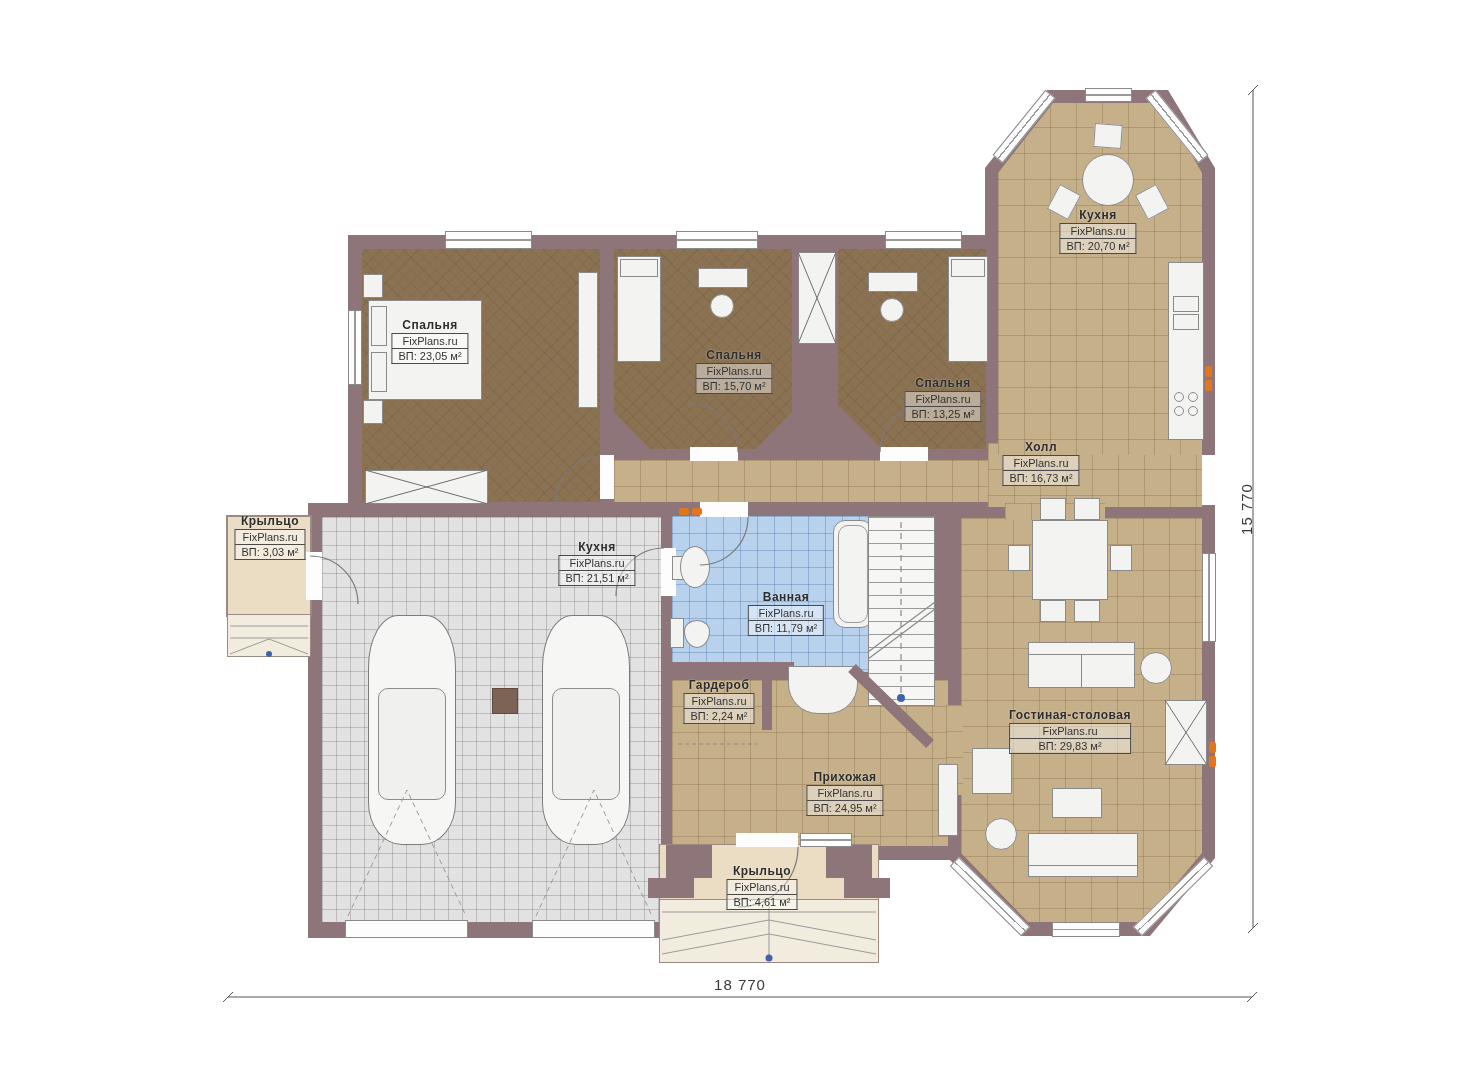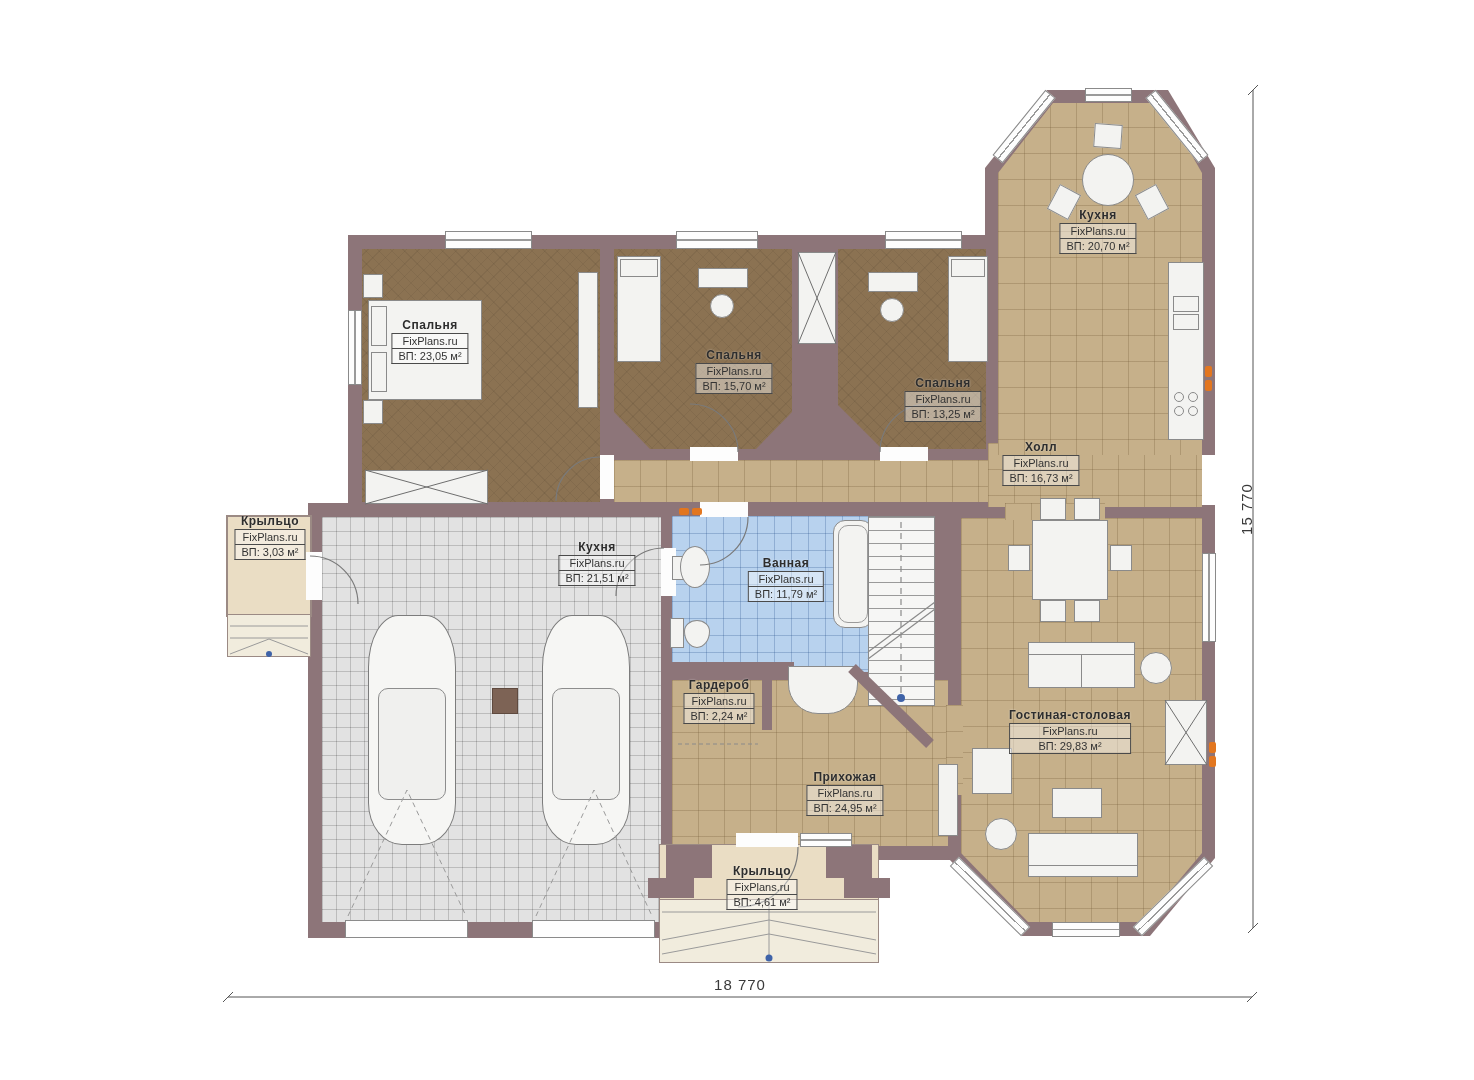--- a/index.html
+++ b/index.html
@@ -258,21 +258,21 @@
   <div class="a room-label" style="left:270px;top:514px">
     <div class="rl-name">Крыльцо</div>
     <div class="rl-box">FixPlans.ru</div>
     <div class="rl-box">ВП: 3,03 м²</div>
   </div>
   <div class="a room-label" style="left:597px;top:540px">
     <div class="rl-name">Кухня</div>
     <div class="rl-box">FixPlans.ru</div>
     <div class="rl-box">ВП: 21,51 м²</div>
   </div>
-  <div class="a room-label" style="left:786px;top:556px">
+  <div class="a room-label" style="left:786px;top:590px">
     <div class="rl-name">Ванная</div>
     <div class="rl-box">FixPlans.ru</div>
     <div class="rl-box">ВП: 11,79 м²</div>
   </div>
   <div class="a room-label" style="left:719px;top:678px">
     <div class="rl-name">Гардероб</div>
     <div class="rl-box">FixPlans.ru</div>
     <div class="rl-box">ВП: 2,24 м²</div>
   </div>
   <div class="a room-label" style="left:845px;top:770px">

